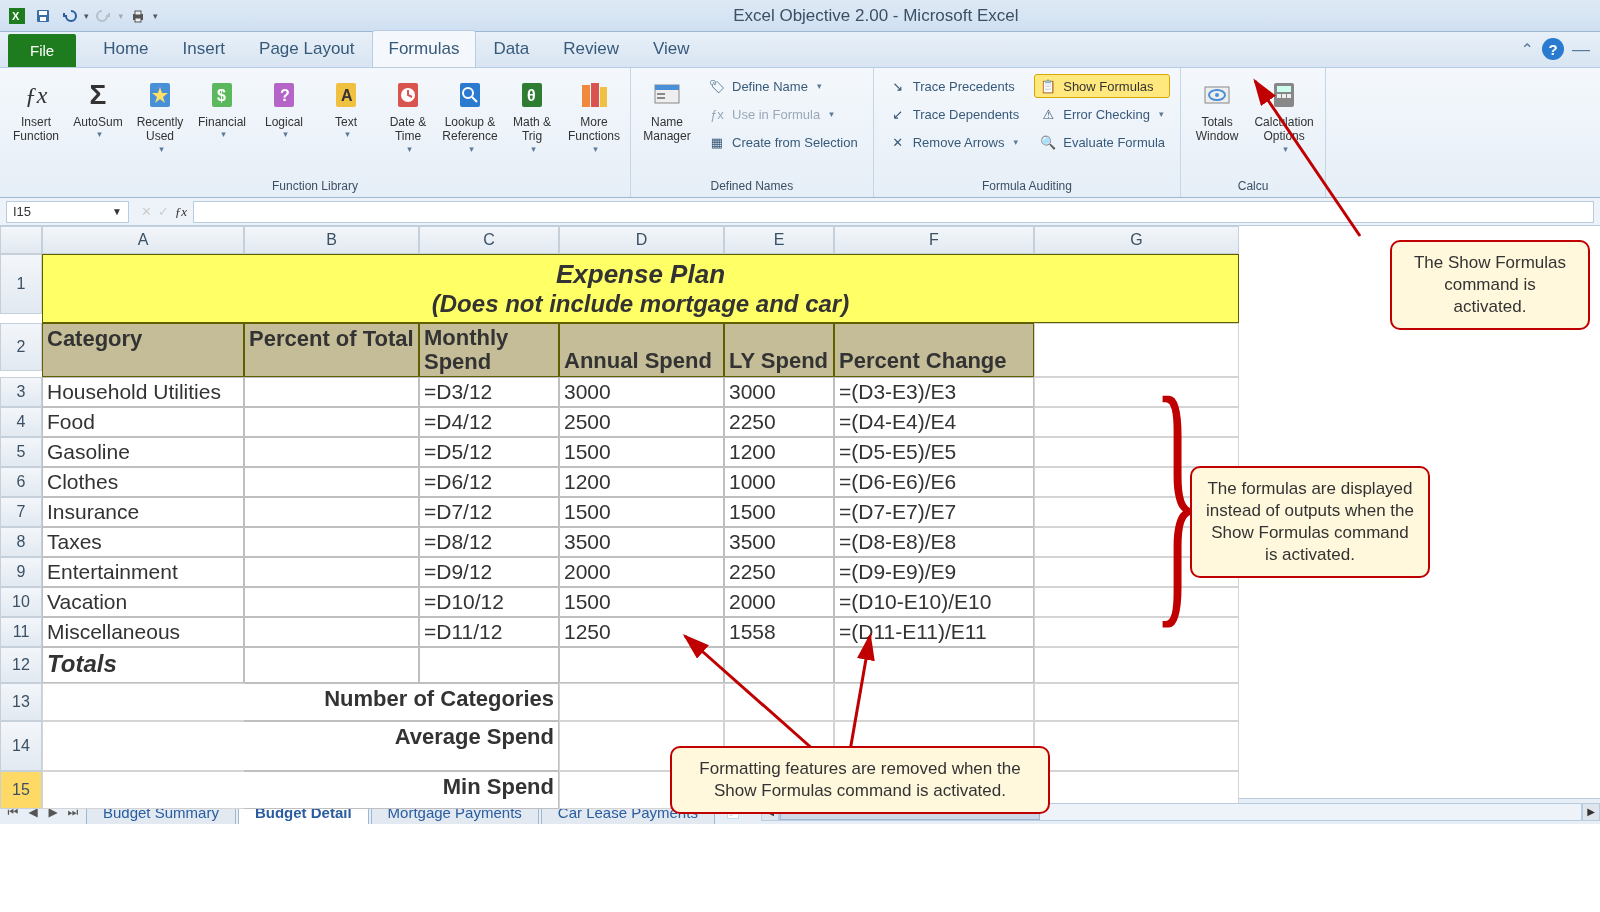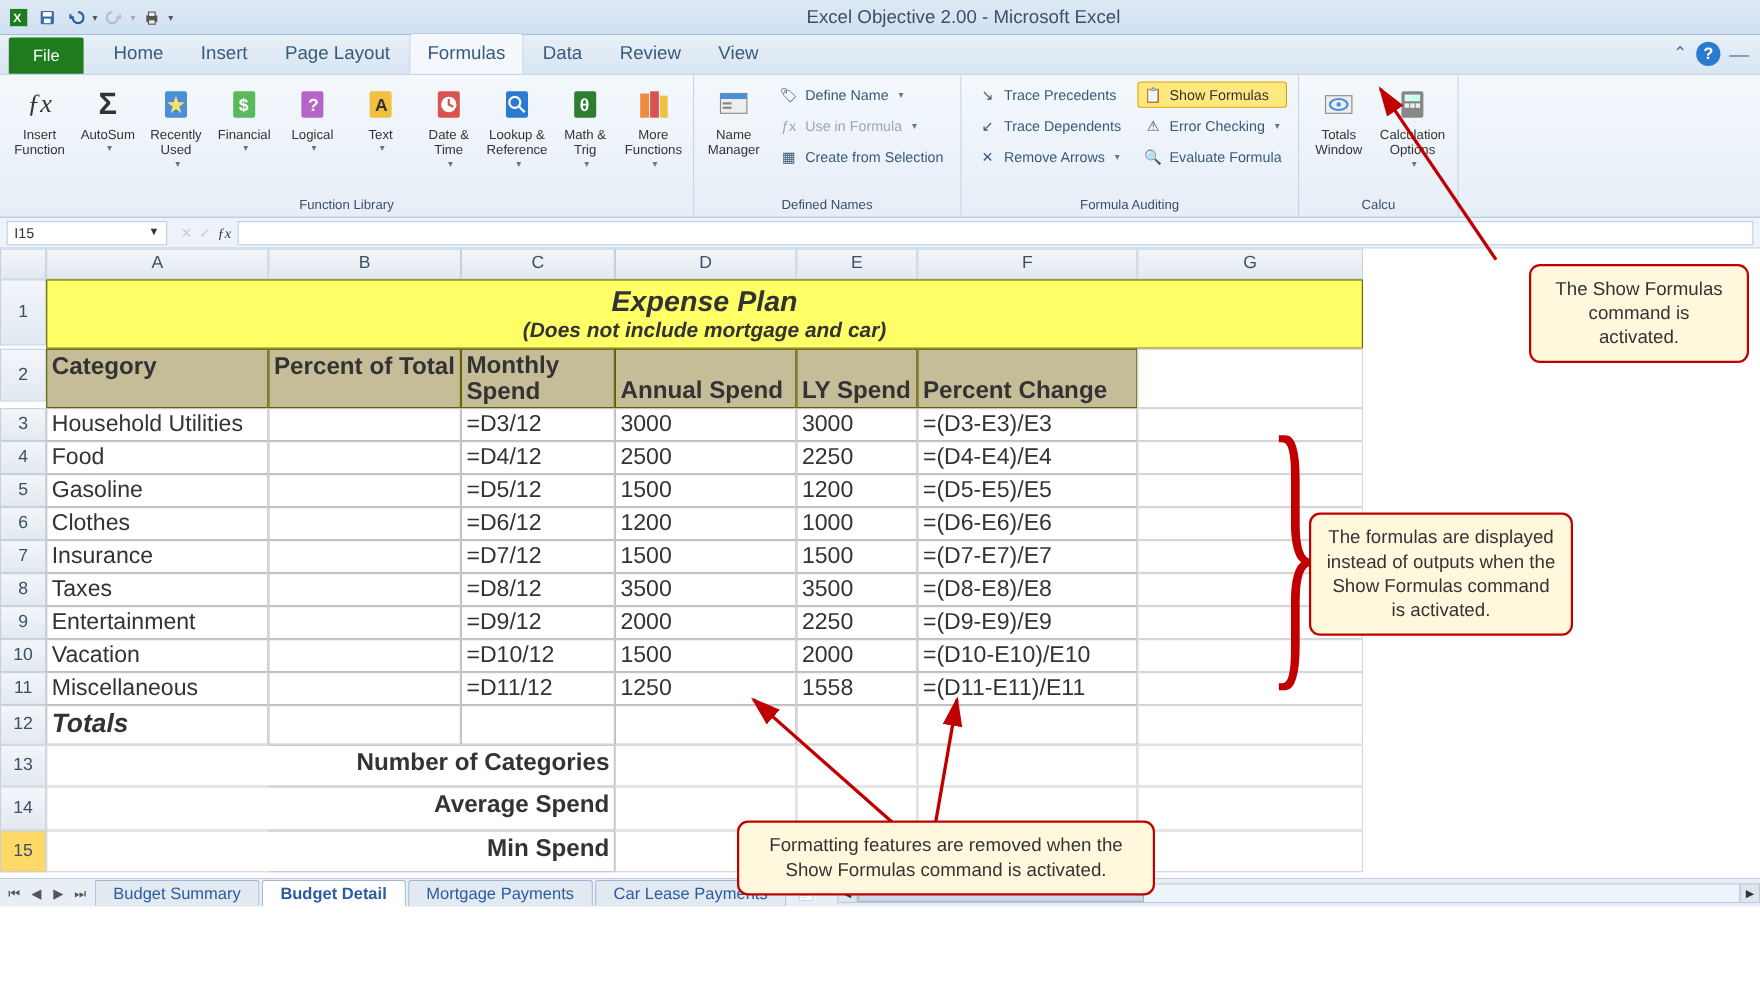--- a/index.html
+++ b/index.html
@@ -29,36 +29,36 @@
 .big-btn .ico { width:36px; height:36px; display:flex; align-items:center; justify-content:center; margin-bottom:2px; }
 .small-row { display:flex; flex-direction:column; gap:4px; padding:2px 4px; }
 .small-btn { display:flex; align-items:center; gap:6px; font-size:13px; color:#385a7a; padding:2px 4px; cursor:pointer; border:1px solid transparent; border-radius:3px; white-space:nowrap; }
 .small-btn.highlight { background:#ffe97f; border-color:#d6a800; color:#333; }
 .small-btn .sico { width:18px; height:18px; display:inline-flex; align-items:center; justify-content:center; }
 .small-btn.disabled { color:#9aa8b6; }
 .drop::after { content:"▾"; font-size:9px; margin-left:3px; color:#5a7a9a; }
 
 
 .fbar { height:28px; background:#eef3f9; border-bottom:1px solid #b8cde2; display:flex; align-items:center; }
-.namebox { width:146px; height:22px; border:1px solid #b8cde2; background:#fff; margin:0 6px; display:flex; align-items:center; padding:0 6px; font-size:13px; justify-content:space-between; }
+.namebox { width:123px; height:22px; border:1px solid #b8cde2; background:#fff; margin:0 6px; display:flex; align-items:center; padding:0 6px; font-size:13px; justify-content:space-between; }
 .namebox .dd { font-size:10px; color:#333; }
 .fx-controls { display:flex; align-items:center; gap:6px; padding:0 6px; color:#888; font-size:13px; }
 .fx { font-style:italic; font-family:serif; color:#333; }
 .formula-input { flex:1; height:22px; border:1px solid #b8cde2; background:#fff; margin-right:6px; }
 
 
 .sheet-wrap { position:relative; height:572px; background:#fff; }
 .sheet { display:grid; grid-template-columns:42px 202px 175px 140px 165px 110px 200px 205px; font-size:20px; }
 .colhdr, .corner { background:linear-gradient(#f3f6fa,#e2e9f1); border:1px solid #c5d0db; text-align:center; font-size:16px; color:#3b5065; height:28px; line-height:26px; }
 .rowhdr { background:linear-gradient(#f3f6fa,#e2e9f1); border:1px solid #c5d0db; text-align:center; font-size:16px; color:#3b5065; display:flex; align-items:center; justify-content:center; }
 .rowhdr.sel { background:#ffd966; }
 .cell { border:1px solid #bfbfbf; padding:2px 4px; background:#fff; font-size:21px; white-space:nowrap; overflow:hidden; }
 .title-row { grid-column:2 / span 7; background:#ffff66; text-align:center; border:1px solid #5f5f00; padding:4px; }
 .title-row .t1 { font-size:26px; font-weight:bold; font-style:italic; }
-.title-row .t2 { font-size:19px; font-style:italic; font-weight:bold; }
+.title-row .t2 { font-size:24px; font-style:italic; font-weight:bold; }
 .hd { background:#c4bd97; font-weight:bold; font-size:22px; border:1px solid #5f5f00; }
 .tot { font-weight:bold; font-style:italic; font-size:24px; }
 .rlab { text-align:right; font-weight:bold; font-size:22px; border:1px solid #bfbfbf; }
 .noborder { border-color:#d4d4d4; }
 
 
 .callout { position:absolute; background:#fff8dc; border:2px solid #c00000; border-radius:10px; padding:10px 14px; font-size:17px; text-align:center; color:#333; line-height:1.3; z-index:50; }
 .arrow { position:absolute; z-index:40; pointer-events:none; }
 
 
@@ -440,21 +440,21 @@
       <div class="cell"></div>
       <div class="cell"></div>
       <div class="cell noborder"></div>
       <div class="rowhdr" style="height:38px">13</div>
       <div class="cell noborder" style="border-right:none"></div>
       <div class="cell rlab" style="grid-column:span 2;border-left:none">Number of Categories</div>
       <div class="cell noborder"></div>
       <div class="cell noborder"></div>
       <div class="cell noborder"></div>
       <div class="cell noborder"></div>
-      <div class="rowhdr" style="height:40px">14</div>
+      <div class="rowhdr" style="height:50px">14</div>
       <div class="cell noborder" style="border-right:none"></div>
       <div class="cell rlab" style="grid-column:span 2;border-left:none">Average Spend</div>
       <div class="cell noborder"></div>
       <div class="cell noborder"></div>
       <div class="cell noborder"></div>
       <div class="cell noborder"></div>
       <div class="rowhdr sel" style="height:38px">15</div>
       <div class="cell noborder" style="border-right:none"></div>
       <div class="cell rlab" style="grid-column:span 2;border-left:none">Min Spend</div>
       <div class="cell noborder"></div>

